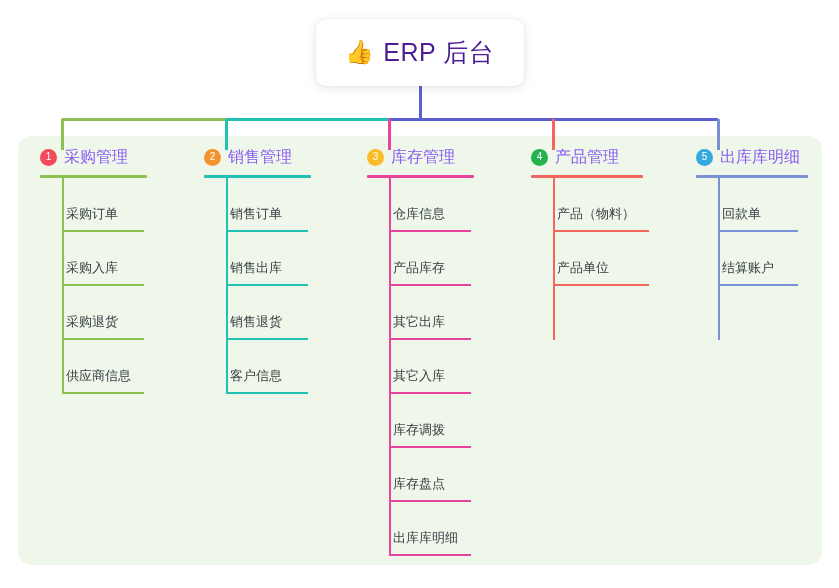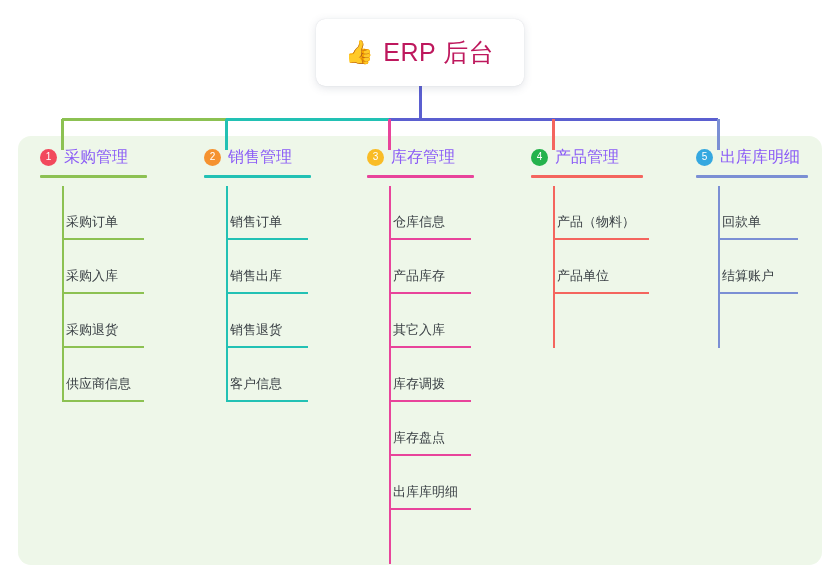--- a/index.html
+++ b/index.html
@@ -23,21 +23,21 @@
     display:flex;align-items:center;justify-content:center;
     box-sizing:border-box;
   }
   .root-inner{display:flex;align-items:center;gap:9px;}
   .root-emoji{
     font-size:23px;line-height:1;
     display:inline-block;
   }
   .root-title{
     font-size:25px;
-    color:#be185d;
+    color:#4c1d95;
     letter-spacing:.5px;
     white-space:nowrap;
   }
 
   
   .panel{
     position:absolute;
     left:18px;top:136px;
     width:804px;height:429px;
     background:#eef7e9;
@@ -60,21 +60,21 @@
     color:#ffffff;font-size:10px;line-height:1;
     flex:0 0 auto;
     font-family:"Liberation Sans",sans-serif;
   }
   .col-title{
     font-size:16px;color:#8b5cf6;
   }
   .head-rule{
     height:3px;border-radius:1px;margin-top:5px;
   }
-  .items{position:relative;margin-top:8px;}
+  .items{position:relative;margin-top:0;}
   .leaf{
     position:relative;
     height:54px;
     box-sizing:border-box;
   }
   .leaf-label{
     position:absolute;
     left:26px;bottom:9px;
     font-size:13px;color:#3a4045;
     white-space:nowrap;
@@ -179,20 +179,24 @@
           <div class="spine" style="background: rgb(232, 68, 155); height: 378px;"></div>
           <div class="leaf">
             <div class="leaf-label">仓库信息</div>
             <div class="leaf-rule" style="width: 82px; background: rgb(232, 68, 155);"></div>
           </div>
           <div class="leaf">
             <div class="leaf-label">产品库存</div>
             <div class="leaf-rule" style="width: 82px; background: rgb(232, 68, 155);"></div>
           </div>
           <div class="leaf">
+            <div class="leaf-label">其它出库</div>
+            <div class="leaf-rule" style="width: 82px; background: rgb(232, 68, 155);"></div>
+          </div>
+          <div class="leaf">
             <div class="leaf-label">其它入库</div>
             <div class="leaf-rule" style="width: 82px; background: rgb(232, 68, 155);"></div>
           </div>
           <div class="leaf">
             <div class="leaf-label">库存调拨</div>
             <div class="leaf-rule" style="width: 82px; background: rgb(232, 68, 155);"></div>
           </div>
           <div class="leaf">
             <div class="leaf-label">库存盘点</div>
             <div class="leaf-rule" style="width: 82px; background: rgb(232, 68, 155);"></div>

